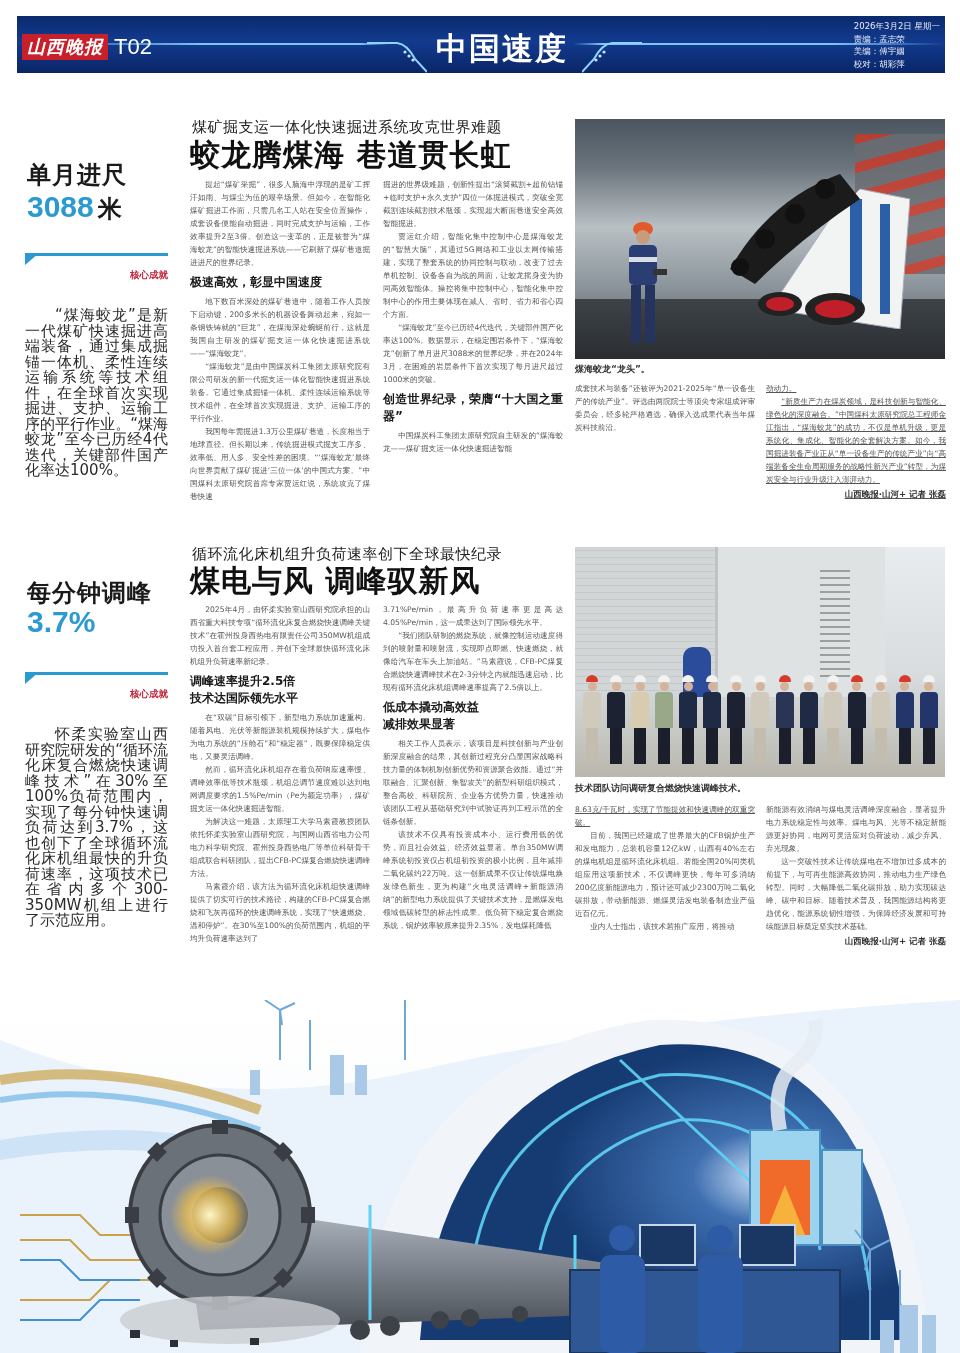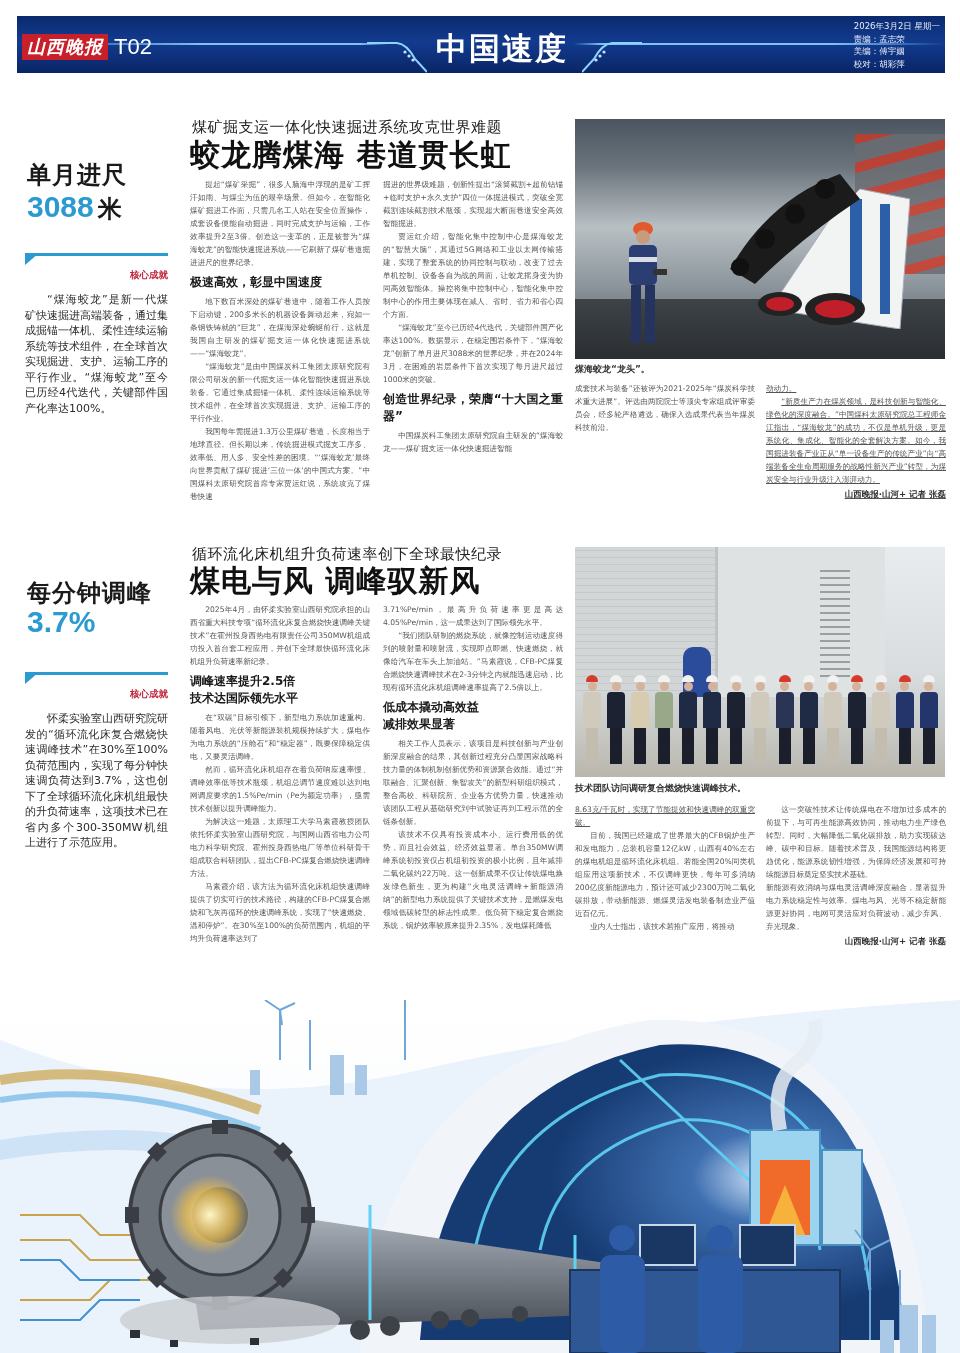--- a/index.html
+++ b/index.html
@@ -44,21 +44,21 @@
 
   .core-box { position: absolute; left: 25px; width: 143px; }
   .core-box .bar {
     position: relative; height: 14px; border-top: 3px solid #2b9ad0;
   }
   .core-box .bar::before {
     content: ""; position: absolute; left: 0; top: -3px; width: 0; height: 0;
     border-top: 12px solid #2b9ad0; border-right: 14px solid transparent;
   }
   .core-box .label { text-align: right; color: #c0243a; font-size: 9.5px; font-weight: bold; margin-top: 2px; }
-  .core-box .text { font-size: 11px; line-height: 15.5px; color: #2a2a2a; margin-top: 10px; text-indent: 2em; text-align: justify; }
+  .core-box .text { font-size: 15px; line-height: 15.5px; color: #2a2a2a; margin-top: 26px; text-indent: 2em; text-align: justify; }
 
   .kicker { position: absolute; font-size: 15px; color: #222; line-height: 20px; letter-spacing: .5px; }
   .headline { position: absolute; font-size: 30px; font-weight: bold; color: #111; line-height: 36px; letter-spacing: 1px; }
 
   .col { position: absolute; font-size: 7.6px; line-height: 13px; color: #555; text-align: justify; }
   .col p { text-indent: 2em; }
   .col h3 { font-size: 12px; color: #1a1a1a; font-weight: bold; line-height: 17px; margin: 5px 0 4px 0; text-indent: 0; }
   .col .byline { text-align: right; color: #333; font-size: 8.5px; font-weight: bold; margin-top: 2px; text-indent: 0; }
 
   .photo { position: absolute; overflow: hidden; }
@@ -173,21 +173,21 @@
       <rect x="14" y="26" width="28" height="40" rx="5" fill="#2b3e73"></rect>
       <rect x="14" y="38" width="28" height="5" fill="#d9dde6"></rect>
       <rect x="16" y="66" width="10" height="58" fill="#24345f"></rect>
         <rect x="30" y="66" width="10" height="58" fill="#24345f"></rect>
       <rect x="38" y="50" width="14" height="6" fill="#333"></rect>
     </svg>
   </div>
   <div class="caption" style="left:575px; top:363px;">煤海蛟龙“龙头”。</div>
 
   <div class="col" id="s1c3" style="left:575px; top:382px; width:180px;">
-      <p style="text-indent: 0px;">成套技术与装备”还被评为2021-2025年“煤炭科学技术重大进展”。评选由两院院士等顶尖专家组成评审委员会，经多轮严格遴选，确保入选成果代表当年煤炭科技前沿。</p>
+      <p style="text-indent: 0px;">成套技术与装备”还被评为2021-2025年“单一设备生产的传统产业”。评选由两院院士等顶尖专家组成评审委员会，经多轮严格遴选，确保入选成果代表当年煤炭科技前沿。</p>
     </div>
   <div class="col" id="s1c4" style="left:766px; top:382px; width:180px;text-decoration:underline;">
       <p style="text-indent: 0px;">劲动力。</p>
       <p>“新质生产力在煤炭领域，是科技创新与智能化、绿色化的深度融合。”中国煤科太原研究院总工程师金江指出，“煤海蛟龙”的成功，不仅是单机升级，更是系统化、集成化、智能化的全套解决方案。如今，我国掘进装备产业正从“单一设备生产的传统产业”向“高端装备全生命周期服务的战略性新兴产业”转型，为煤炭安全与行业升级注入澎湃动力。</p>
       <div class="byline">山西晚报·山河+ 记者 张磊</div>
     </div>
 </section>
 
 <section>
   <div class="stat-title" style="top:578px;">每分钟调峰</div>
@@ -202,21 +202,21 @@
   </div>
 
   <div class="kicker" style="left:192px; top:544px;">循环流化床机组升负荷速率创下全球最快纪录</div>
   <div class="headline" style="left:190px; top:563px;">煤电与风 调峰驭新风</div>
 
   <div class="col" id="s2c1" style="left:190px; top:603px; width:180px;">
       <p>2025年4月，由怀柔实验室山西研究院承担的山西省重大科技专项“循环流化床复合燃烧快速调峰关键技术”在霍州投身西热电有限责任公司350MW机组成功投入首台套工程应用，并创下全球最快循环流化床机组升负荷速率新纪录。</p>
       <h3 style="white-space: pre-line;">调峰速率提升2.5倍
 技术达国际领先水平</h3>
       <p>在“双碳”目标引领下，新型电力系统加速重构。随着风电、光伏等新能源装机规模持续扩大，煤电作为电力系统的“压舱石”和“稳定器”，既要保障稳定供电，又要灵活调峰。</p>
-      <p>然而，循环流化床机组存在着负荷响应速率慢、调峰效率低等技术瓶颈，机组总调节速度难以达到电网调度要求的1.5%Pe/min（Pe为额定功率），亟需技术创新以提升调峰能力。</p>
+      <p>然而，循环流化床机组存在着负荷响应速率慢、调峰效率低等技术瓶颈，机组总调节速度难以达到电网调度要求的1.5%Pe/min（Pe为额定功率），煤矿掘支运一体化快速掘进智能。</p>
       <p>为解决这一难题，太原理工大学马素霞教授团队依托怀柔实验室山西研究院，与国网山西省电力公司电力科学研究院、霍州投身西热电厂等单位科研骨干组成联合科研团队，提出CFB-PC煤复合燃烧快速调峰方法。</p>
       <p>马素霞介绍，该方法为循环流化床机组快速调峰提供了切实可行的技术路径，构建的CFB-PC煤复合燃烧和飞灰再循环的快速调峰系统，实现了“快速燃烧、温和停炉”。在30%至100%的负荷范围内，机组的平均升负荷速率达到了</p>
     </div>
   <div class="col" id="s2c2" style="left:383px; top:603px; width:180px;">
       <p style="text-indent: 0px;">3.71%Pe/min，最高升负荷速率更是高达4.05%Pe/min，这一成果达到了国际领先水平。</p>
       <p>“我们团队研制的燃烧系统，就像控制运动速度得到的喷射量和喷射流，实现即点即燃、快速燃烧，就像给汽车在车头上加油站。”马素霞说，CFB-PC煤复合燃烧快速调峰技术在2-3分钟之内就能迅速启动，比现有循环流化床机组调峰速率提高了2.5倍以上。</p>
       <h3 style="white-space: pre-line;">低成本撬动高效益
 减排效果显著</h3>
       <p>相关工作人员表示，该项目是科技创新与产业创新深度融合的结果，其创新过程充分凸显国家战略科技力量的体制机制创新优势和资源聚合效能。通过“并联融合、汇聚创新、集智攻关”的新型科研组织模式，整合高校、科研院所、企业各方优势力量，快速推动该团队工程从基础研究到中试验证再到工程示范的全链条创新。</p>
       <p>该技术不仅具有投资成本小、运行费用低的优势，而且社会效益、经济效益显著。单台350MW调峰系统初投资仅占机组初投资的极小比例，且年减排二氧化碳约22万吨。这一创新成果不仅让传统煤电焕发绿色新生，更为构建“火电灵活调峰+新能源消纳”的新型电力系统提供了关键技术支持，是燃煤发电领域低碳转型的标志性成果。低负荷下稳定复合燃烧系统，锅炉效率较原来提升2.35%，发电煤耗降低</p>
@@ -321,22 +321,22 @@
       </div>
   </div>
   <div class="caption" style="left:575px; top:782px;">技术团队访问调研复合燃烧快速调峰技术。</div>
 
   <div class="col" id="s2c3" style="left:575px; top:803px; width:180px;">
       <p style="text-indent: 0px; text-decoration: underline;">8.63克/千瓦时，实现了节能提效和快速调峰的双重突破。</p>
       <p>目前，我国已经建成了世界最大的CFB锅炉生产和发电能力，总装机容量12亿kW，山西有40%左右的煤电机组是循环流化床机组。若能全国20%同类机组应用这项新技术，不仅调峰更快，每年可多消纳200亿度新能源电力，预计还可减少2300万吨二氧化碳排放，带动新能源、燃煤灵活发电装备制造业产值近百亿元。</p>
       <p>业内人士指出，该技术若推广应用，将推动</p>
     </div>
   <div class="col" id="s2c4" style="left:766px; top:803px; width:180px;">
+      <p style="text-indent: 0px;">新能源有效消纳与煤电灵活调峰深度融合，显著提升电力系统稳定性与效率。煤电与风、光等不稳定新能源更好协同，电网可灵活应对负荷波动，减少弃风、弃光现象。</p>
       <p>这一突破性技术让传统煤电在不增加过多成本的前提下，与可再生能源高效协同，推动电力生产绿色转型。同时，大幅降低二氧化碳排放，助力实现碳达峰、碳中和目标。随着技术普及，我国能源结构将更趋优化，能源系统韧性增强，为保障经济发展和可持续能源目标奠定坚实技术基础。</p>
-      <p style="text-indent: 0px;">新能源有效消纳与煤电灵活调峰深度融合，显著提升电力系统稳定性与效率。煤电与风、光等不稳定新能源更好协同，电网可灵活应对负荷波动，减少弃风、弃光现象。</p>
       <div class="byline">山西晚报·山河+ 记者 张磊</div>
     </div>
 </section>
 
 <div class="illustration">
   <svg width="960" height="353" viewBox="0 0 960 353">
     <defs>
       <radialGradient id="tun" cx="72%" cy="45%" r="45%">
         <stop offset="0%" stop-color="#d8ecff"></stop>
         <stop offset="35%" stop-color="#3f6fb0"></stop>

